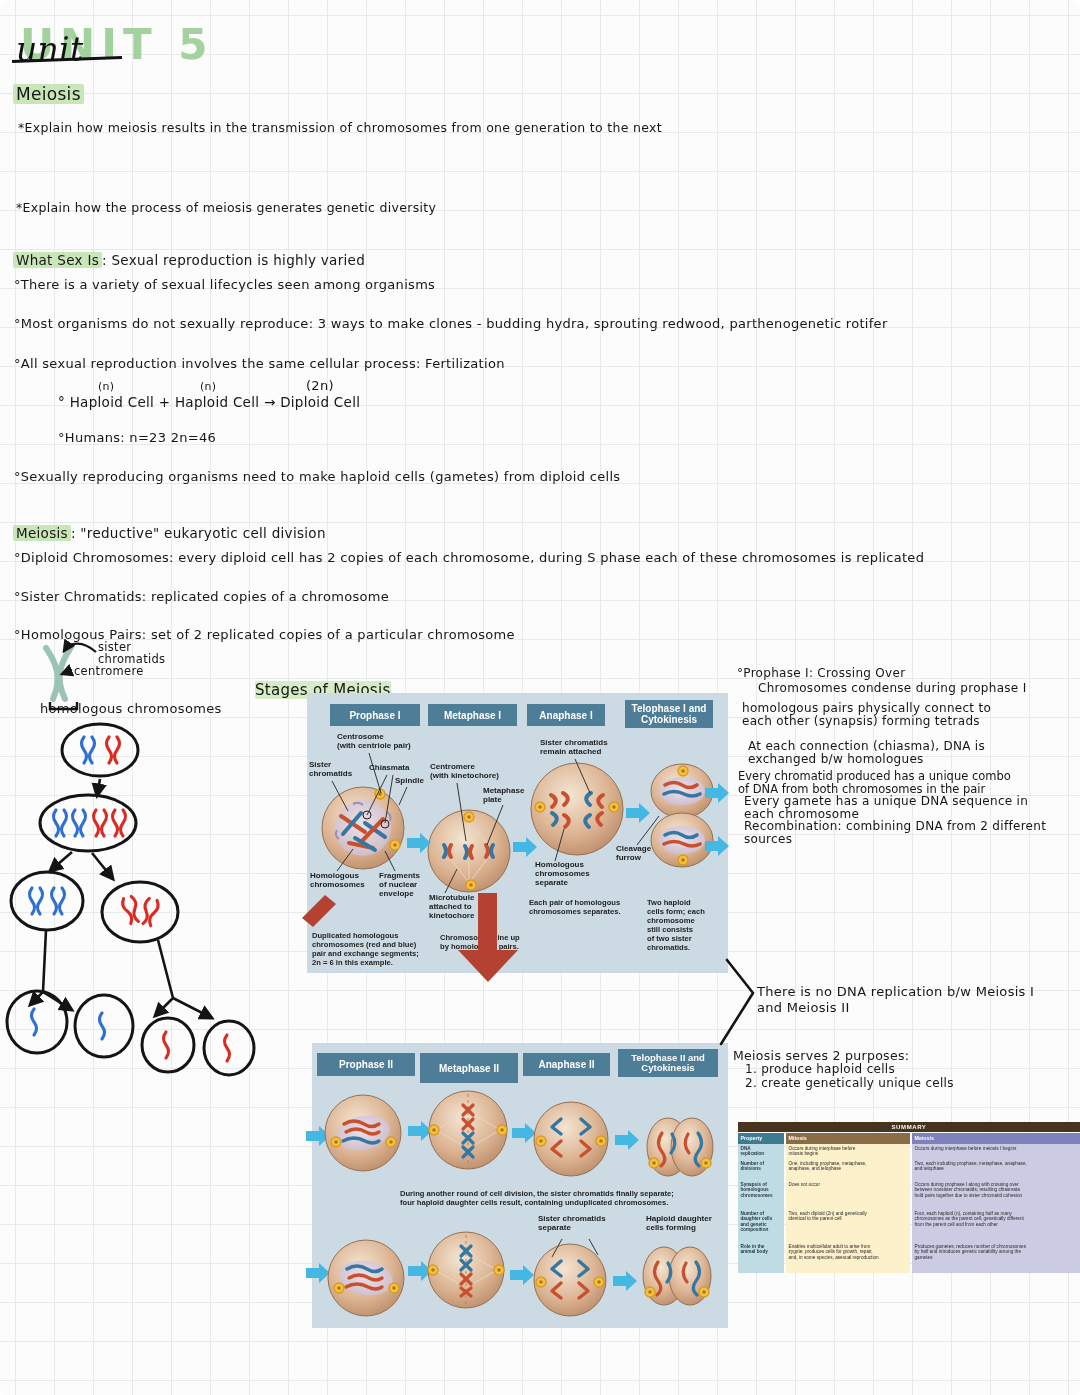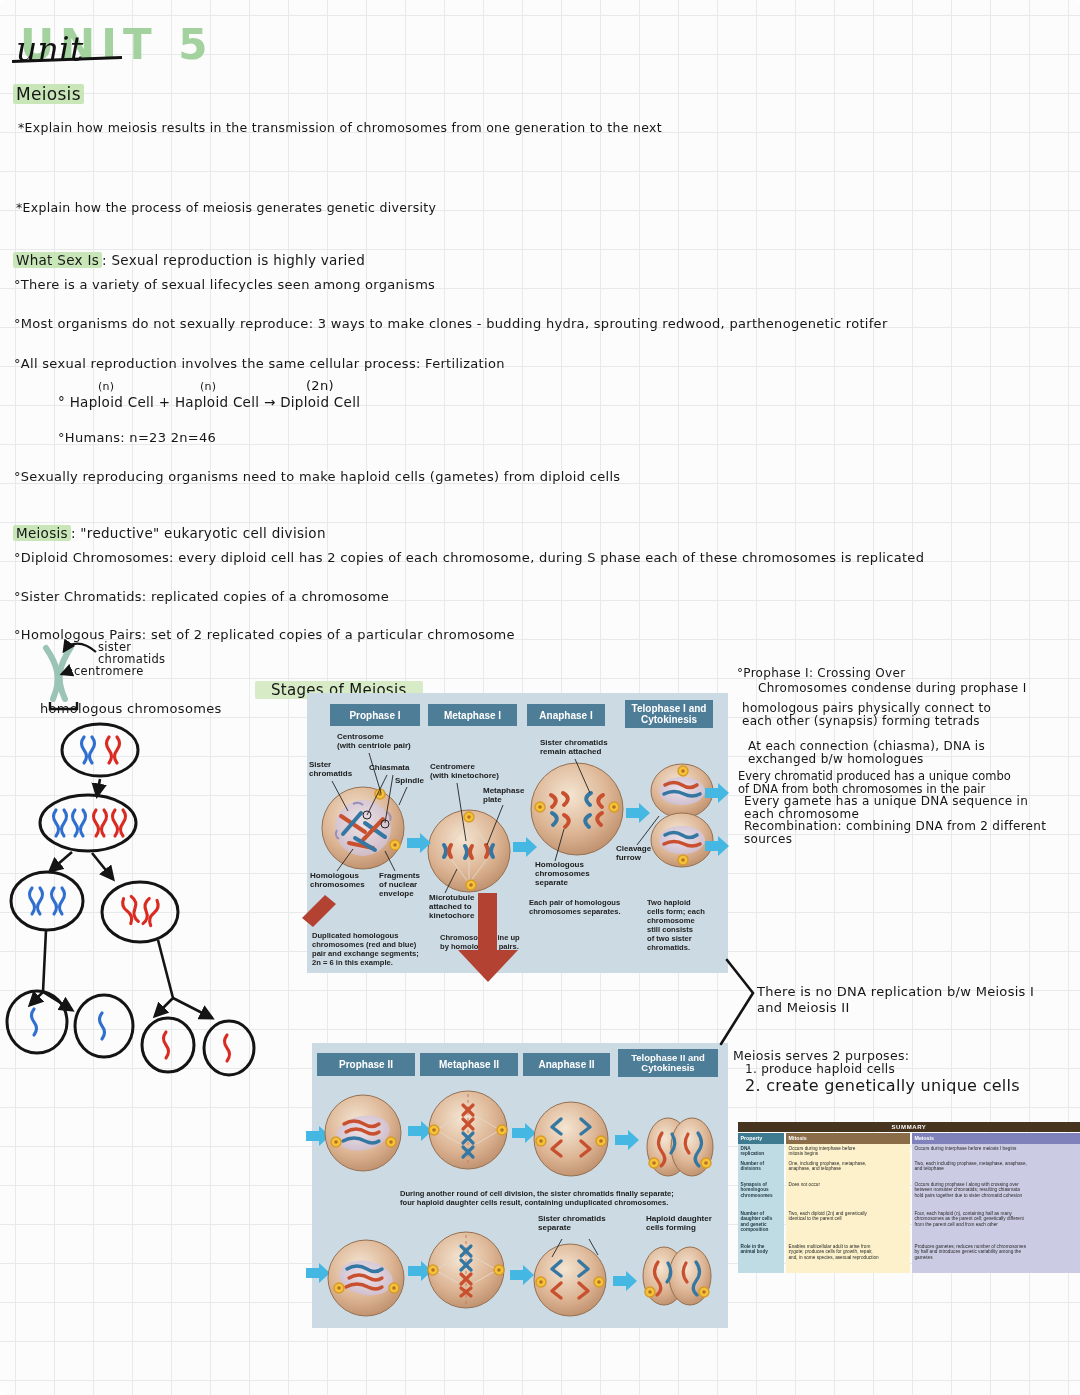--- a/index.html
+++ b/index.html
@@ -4,21 +4,21 @@
 <style>
   html,body{margin:0;padding:0;}
   .page{position:relative;width:1080px;height:1395px;overflow:hidden;
     background-color:#fcfcfc;
     background-image:linear-gradient(to right,#e7e9ea 1px,transparent 1px),
                      linear-gradient(to bottom,#e7e9ea 1px,transparent 1px);
     background-size:39px 39px;background-position:15px 15px;
     font-family:"DejaVu Sans",sans-serif;border-radius:8px;}
   .hw{position:absolute;color:#161616;white-space:pre-line;font-family:"DejaVu Sans",sans-serif;letter-spacing:.3px;}
   .hl{background:#c9e6b8;padding:0 3px;border-radius:2px;}
-  .hl-lite{background:#d6ebc6;padding:0 16px;border-radius:2px;}
+  .hl-lite{background:#d6ebc6;padding:0 0;border-radius:2px;}
   .panel{position:absolute;background:#cbdae3;}
   .phase-btn{position:absolute;background:#4e7d97;color:#ffffff;
     font:bold 10px/1.1 "Liberation Sans",sans-serif;display:flex;align-items:center;
     justify-content:center;text-align:center;white-space:pre-line;}
   .flabel{position:absolute;font:bold 8px/1.12 "Liberation Sans",sans-serif;color:#1c1c1c;white-space:pre-line;}
   .fcap{position:absolute;font:bold 7.6px/1.18 "Liberation Sans",sans-serif;color:#242424;white-space:pre-line;}
   svg{position:absolute;overflow:visible;}
   .sum{position:absolute;left:738px;top:1122px;width:342px;}
   .sum-title{background:#47341f;color:#fff;text-align:center;
     font:bold 6px/10px "Liberation Sans",sans-serif;letter-spacing:.6px;height:10px;}
@@ -327,21 +327,21 @@
   <div class="hw" style="left:744px;top:795px;font-size:12px;line-height:1.1;">Every gamete has a unique DNA sequence in
 each chromosome</div>
   <div class="hw" style="left:744px;top:820px;font-size:12px;line-height:1.1;">Recombination: combining DNA from 2 different
 sources</div>
 
   <div class="hw" style="left:757px;top:984px;font-size:13px;line-height:1.25;">There is no DNA replication b/w Meiosis I
 and Meiosis II</div>
 
   <div class="hw" style="left:733px;top:1048px;font-size:12.5px;">Meiosis serves 2 purposes:</div>
   <div class="hw" style="left:745px;top:1062px;font-size:12px;">1. produce haploid cells</div>
-  <div class="hw" style="left:745px;top:1076px;font-size:16px;">2. create genetically unique cells</div>
+  <div class="hw" style="left:745px;top:1076px;font-size:12px;">2. create genetically unique cells</div>
 
   <div class="panel" style="left:312px;top:1043px;width:416px;height:285px;">
     <svg style="left:0;top:0;" width="416" height="285" viewBox="0 0 416 285">
 
       <use href="#cyanArr" transform="translate(-6,93)"></use>
       <g transform="translate(51,90)">
         <circle r="38" fill="url(#cellG)" stroke="#96704f"></circle>
         <g transform="rotate(-12)">
             <ellipse rx="27" ry="17" fill="url(#nucG)" opacity="0.85"></ellipse>
           </g>
@@ -465,21 +465,21 @@
           <use href="#cso" transform="translate(27,16)"></use>
       </g>
 
       <g stroke="#222" stroke-width="0.9">
         <path d="M250,196 L240,214"></path>
           <path d="M277,196 L286,212"></path>
       </g>
     </svg>
 
     <div class="phase-btn" style="left:5px;top:10px;width:98px;height:23px;">Prophase II</div>
-    <div class="phase-btn" style="left:108px;top:10px;width:98px;height:23px;">Metaphase II</div>
+    <div class="phase-btn" style="left:108px;top:10px;width:98px;height:30px;">Metaphase II</div>
     <div class="phase-btn" style="left:211px;top:10px;width:87px;height:23px;">Anaphase II</div>
     <div class="phase-btn" style="left:306px;top:6px;width:100px;height:28px;font-size:9.5px;">Telophase II and
 Cytokinesis</div>
 
     <div class="fcap" style="left:88px;top:147px;width:330px;text-align:left;">During another round of cell division, the sister chromatids finally separate;
 four haploid daughter cells result, containing unduplicated chromosomes.</div>
     <div class="flabel" style="left:226px;top:172px;">Sister chromatids
 separate</div>
     <div class="flabel" style="left:334px;top:172px;">Haploid daughter
 cells forming</div>

